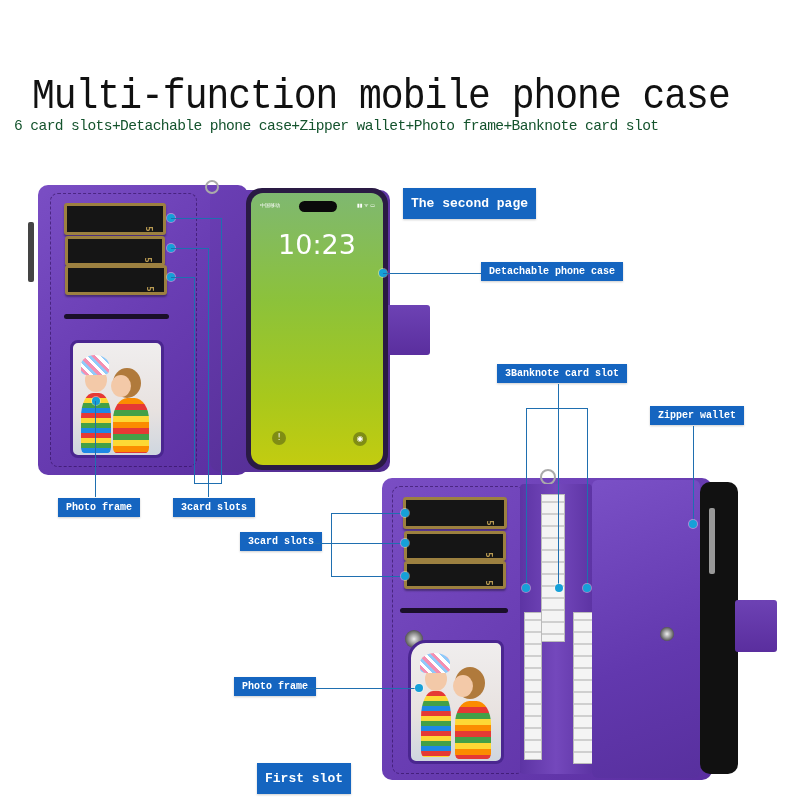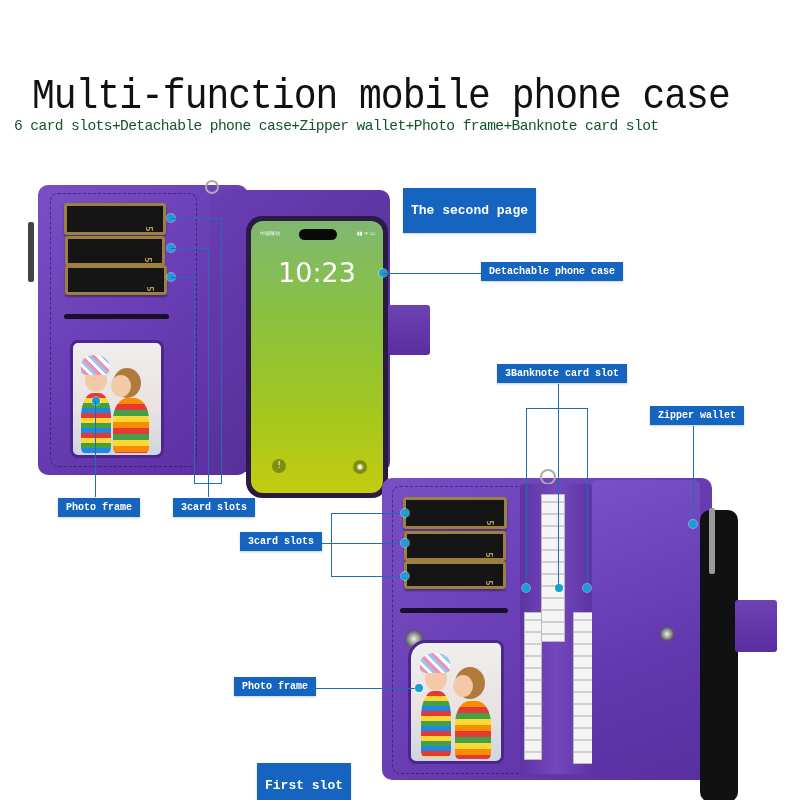--- a/index.html
+++ b/index.html
@@ -1,37 +1,37 @@
 <!DOCTYPE html>
 <html><head>
 <meta charset="utf-8">
 <style>
   html,body{margin:0;padding:0;background:#ffffff;}
   body{width:800px;height:800px;position:relative;overflow:hidden;font-family:"DejaVu Sans Mono","Liberation Mono",monospace;}
   .title{position:absolute;left:32px;top:72px;font-family:"Liberation Mono","DejaVu Sans Mono",monospace;font-size:38px;letter-spacing:-1px;color:#111;transform:scaleY(1.12);transform-origin:left top;white-space:nowrap;}
   .subtitle{position:absolute;left:14px;top:118px;font-family:"Liberation Mono","DejaVu Sans Mono",monospace;font-size:14.6px;color:#14532d;white-space:nowrap;letter-spacing:-0.6px;}
   .label{position:absolute;background:#1565c0;color:#fff;font-family:"Liberation Mono","DejaVu Sans Mono",monospace;font-weight:bold;font-size:10px;padding:4px 8px;white-space:nowrap;box-shadow:0 1px 2px rgba(0,0,0,.2);}
-  .label.big{font-size:13px;padding:15px 8px;}
+  .label.big{font-size:13px;padding:8px 8px;}
   .line{position:absolute;background:#1f6fb0;}
   .dot{position:absolute;width:8px;height:8px;border-radius:50%;background:#16a0d8;margin-left:-4px;margin-top:-4px;box-shadow:0 0 0 1px rgba(255,255,255,.4);}
 
   
   .leather{position:absolute;background:linear-gradient(135deg,#7a4ec4 0%,#6a3eb4 45%,#5a2ea0 100%);border-radius:10px;}
   .stitch{position:absolute;border:1px dashed rgba(40,10,80,.55);border-radius:8px;}
   .card{position:absolute;background:#151515;border:3px solid #9c8040;border-radius:3px;box-shadow:0 2px 2px rgba(0,0,0,.35);}
   .card span{position:absolute;right:12px;bottom:-2px;color:#b89a52;font-size:9px;font-weight:bold;transform:rotate(90deg);}
   .slit{position:absolute;height:5px;background:#1a0f2a;border-radius:3px;}
   .photo{position:absolute;background:linear-gradient(180deg,#f0eeee 0%,#e8e2e0 60%,#cfd6df 100%);border:3px solid #4a2690;border-radius:8px;overflow:hidden;}
   .kid1{position:absolute;border-radius:40% 40% 10% 10%;background:repeating-linear-gradient(180deg,#e53935 0 5px,#fdd835 5px 10px,#43a047 10px 15px,#1e88e5 15px 20px);}
   .kid2{position:absolute;border-radius:40% 40% 10% 10%;background:repeating-linear-gradient(180deg,#fb8c00 0 6px,#e53935 6px 12px,#43a047 12px 18px,#fdd835 18px 24px);}
   .hat{position:absolute;border-radius:50% 50% 20% 20%;background:repeating-linear-gradient(45deg,#90caf9 0 3px,#f48fb1 3px 6px,#fff 6px 9px);}
   .head{position:absolute;border-radius:50%;background:#f3c9a8;}
   .hair{position:absolute;border-radius:50%;background:#b07a3c;}
 
-  .phone{position:absolute;background:#2a1a44;border-radius:16px;margin-top:28px;}
+  .phone{position:absolute;background:#2a1a44;border-radius:16px;}
   .screen{position:absolute;border-radius:12px;background:linear-gradient(180deg,#7fb870 0%,#8cc23a 40%,#a8c81c 75%,#c3cc10 100%);overflow:hidden;}
   .island{position:absolute;background:#0a0a0a;border-radius:8px;}
   .time{position:absolute;left:0;right:0;text-align:center;color:#fff;font-family:"DejaVu Sans",sans-serif;font-size:27px;font-weight:normal;}
   .status{position:absolute;color:#fff;font-family:"DejaVu Sans",sans-serif;font-size:5px;}
   .sbtn{position:absolute;width:14px;height:14px;border-radius:50%;background:rgba(90,100,20,.6);color:#fff;font-size:8px;text-align:center;line-height:14px;font-family:"DejaVu Sans",sans-serif;}
 
   .zip{position:absolute;background:#444;border-radius:2px;}
   .bill{position:absolute;background:repeating-linear-gradient(180deg,#f4f4f4 0 6px,#cfcfcf 6px 8px,#f4f4f4 8px 12px);border:1px solid #bbb;}
   .snap{position:absolute;border-radius:50%;background:radial-gradient(circle,#eee 0%,#999 40%,#555 70%,#333 100%);}
   .strap{position:absolute;background:linear-gradient(180deg,#6d42b4,#5a2e9e);border-radius:3px;}

